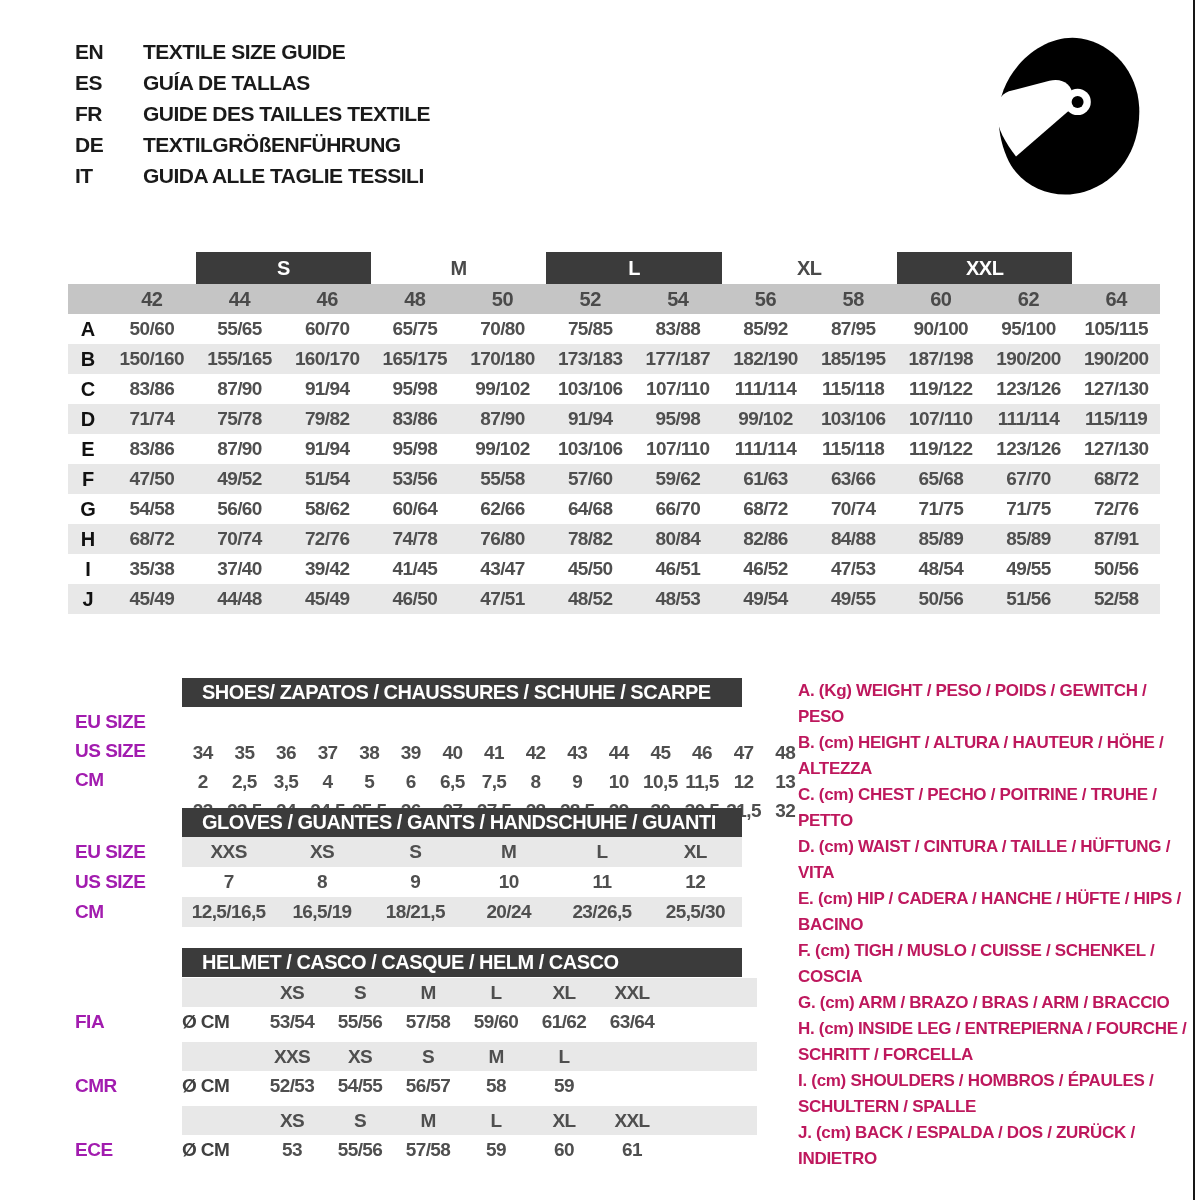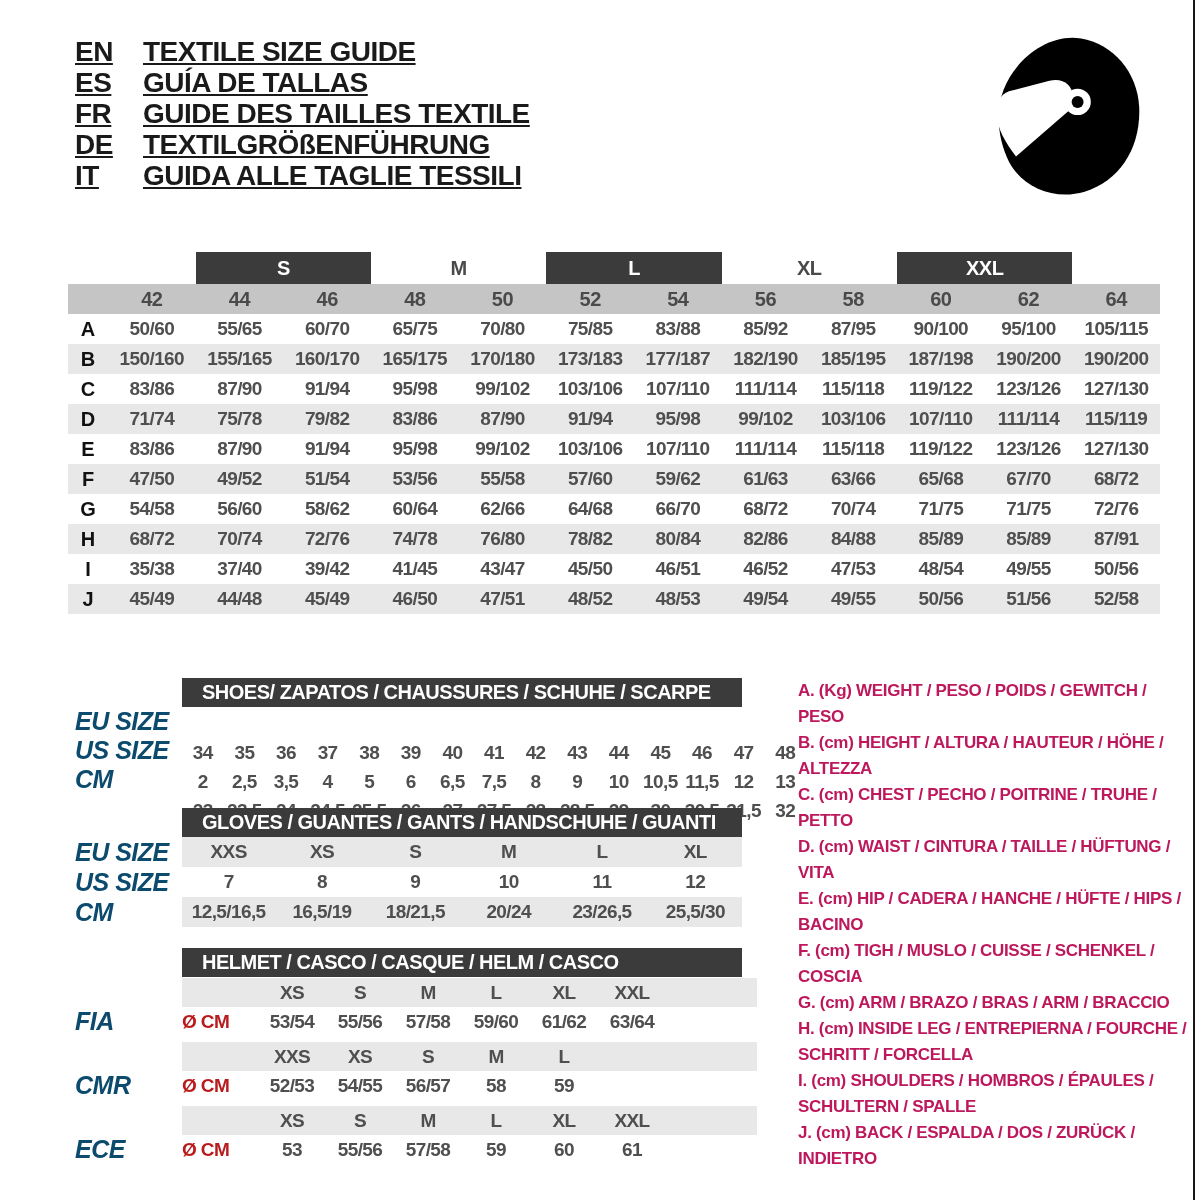--- a/index.html
+++ b/index.html
@@ -5,21 +5,21 @@
   html,body{margin:0;padding:0;background:#fff;}
   .canvas{
     position:relative;width:1200px;height:1200px;background:#ffffff;
     font-family:"Liberation Sans", sans-serif;font-weight:bold;
     color:#1a1a1a;overflow:hidden;
   }
   .right-border{position:absolute;top:0;left:1193px;width:2px;height:1200px;background:#161616;}
 
   
   .lang-block{position:absolute;left:75px;top:36px;}
-  .lang-row{display:flex;line-height:31px;font-size:28px;letter-spacing:-0.5px;text-decoration:underline;}
+  .lang-row{display:flex;line-height:31px;font-size:21px;letter-spacing:-0.5px;}
   .lang-code{width:48px;flex:0 0 48px;}
   .lang-label{white-space:nowrap;margin-left:20px;}
 
   
   .helmet-icon{position:absolute;left:972px;top:28px;}
 
   
   .group-row{position:absolute;left:68px;top:252px;width:1092px;height:32px;
     display:grid;grid-template-columns:40px repeat(12,1fr);}
   .group-cell{display:flex;align-items:center;justify-content:center;
@@ -35,30 +35,30 @@
   .m-row.alt{background:#e8e8e8;}
   .m-letter{display:flex;align-items:center;justify-content:center;font-size:20px;color:#111;}
   .m-cell{display:flex;align-items:center;justify-content:center;
     font-size:19px;color:#4f4f4f;letter-spacing:-0.6px;white-space:nowrap;}
 
   
   .tbl-title{position:absolute;left:182px;width:560px;height:29px;background:#3b3b3b;color:#fff;
     display:flex;align-items:center;padding-left:20px;font-size:20px;letter-spacing:-0.5px;box-sizing:border-box;}
   .srow{position:absolute;left:75px;display:flex;}
   .srow .rlabel{width:107px;flex:0 0 107px;display:flex;align-items:center;
-    font-size:25px;color:#0c4a6e;letter-spacing:-0.5px;font-style:italic;}
+    font-size:19px;color:#a21caf;letter-spacing:-0.5px;}
   .srow .band{display:grid;align-items:center;}
   .srow .band.shaded{background:#e8e8e8;}
   .scell{display:flex;align-items:center;justify-content:center;font-size:19px;color:#4f4f4f;
     letter-spacing:-0.6px;white-space:nowrap;}
 
   .shoes-band{width:624px;grid-template-columns:repeat(15,1fr);margin-top:35px;}
   .gloves-band{width:560px;grid-template-columns:repeat(6,1fr);}
   .helmet-band{width:575px;grid-template-columns:76px repeat(6,68px) 1fr;}
-  .unit-cell{justify-content:flex-start;color:#b91c1c;}
+  .unit-cell{justify-content:flex-start;color:#404040;}
 
   
   .legend{position:absolute;left:798px;top:678px;width:398px;}
   .legend-item{font-size:17px;line-height:26px;color:#be185d;letter-spacing:-0.3px;}
 </style>
 </head>
 <body>
 
 <div class="canvas">
 

